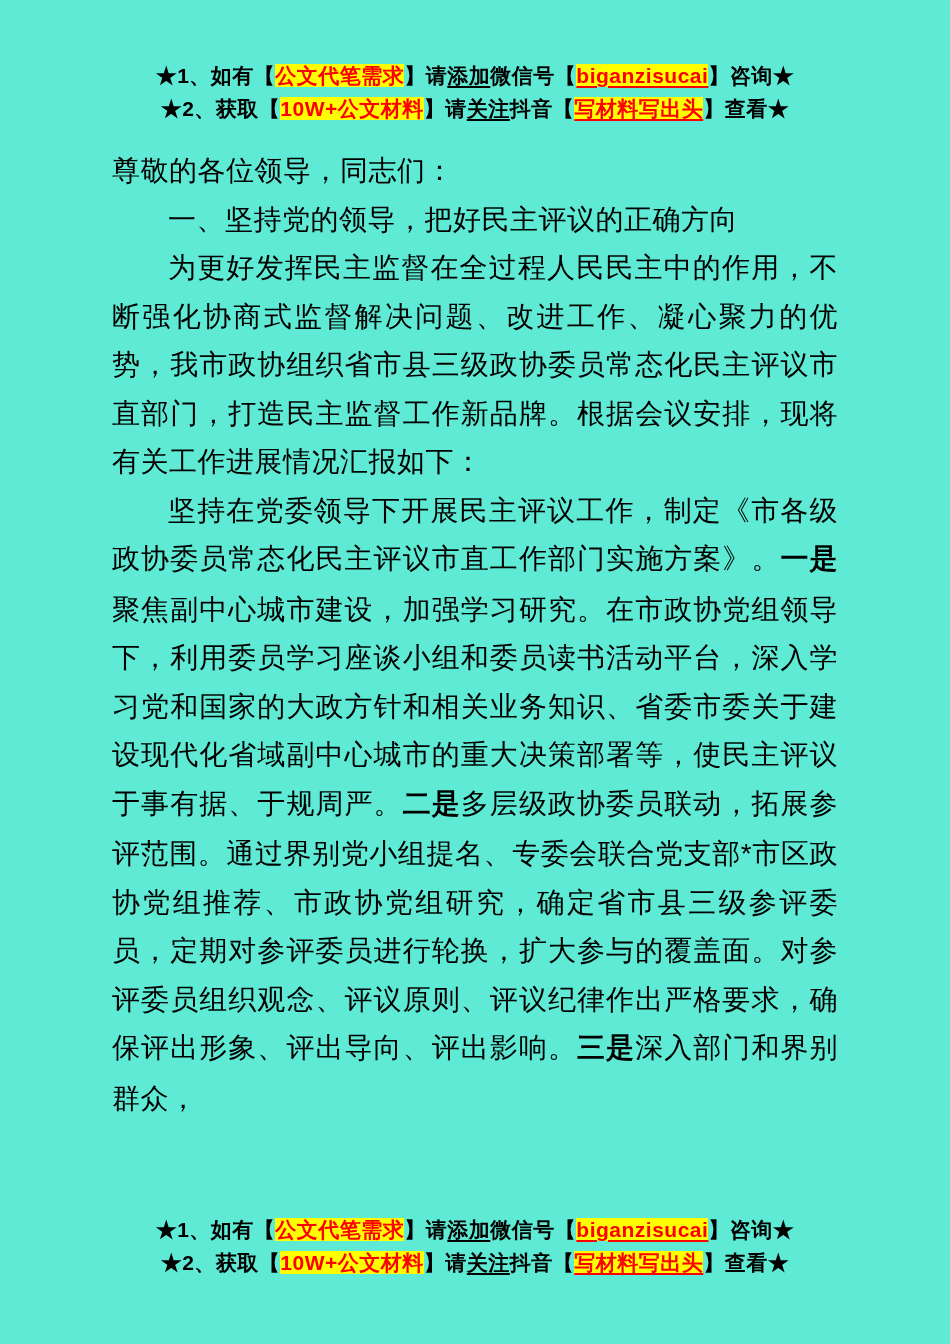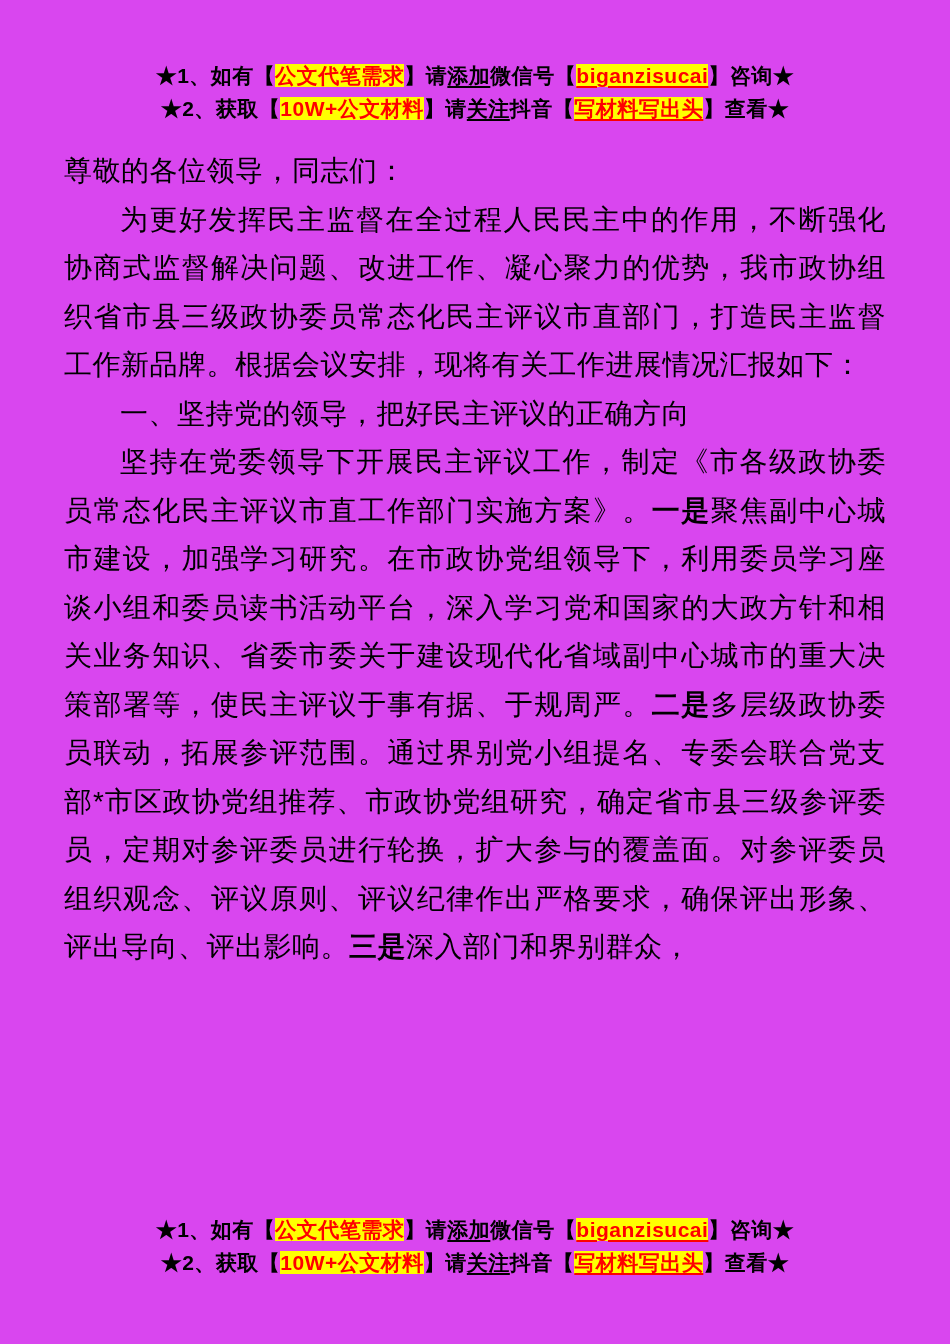--- a/index.html
+++ b/index.html
@@ -1,21 +1,21 @@
 <!DOCTYPE html>
 <html><head>
 <meta charset="utf-8">
 <style>
   html, body { margin: 0; padding: 0; background: #ffffff; }
   .page {
     position: relative;
     width: 950px;
     height: 1344px;
     margin: 0 auto;
-    background: #d946ef;
+    background: #5eead4;
     color: #000000;
     font-family: "Liberation Sans", sans-serif;
     overflow: hidden;
   }
   .promo {
     text-align: center;
     font-weight: 700;
     font-size: 21px;
     line-height: 33px;
     letter-spacing: 0.5px;
@@ -28,49 +28,49 @@
   .title {
     margin: 28px 0 0 0;
     text-align: center;
     font-size: 31px;
     font-weight: 700;
     line-height: 48px;
     letter-spacing: 1px;
   }
   .doc-body {
     margin-top: 22px;
-    padding: 0 64px;
+    padding: 0 112px;
     font-size: 28px;
     line-height: 48.5px;
     text-align: justify;
     letter-spacing: 0.5px;
   }
   .doc-body p { margin: 0; text-indent: 2em; }
   .doc-body p.no-indent { text-indent: 0; }
-  .doc-body strong { font-weight: 700; }
+  .doc-body strong { font-weight: 700; font-family: Liberation Mono, monospace; }
 </style>
 </head>
 <body>
 
 <div class="page">
 
   <div class="promo promo-header">
     <div class="promo-line">
       <span>★1、如有【</span><span class="hl">公文代笔需求</span><span>】请</span><span class="ul">添加</span><span>微信号【</span><span class="hl ul">biganzisucai</span><span>】咨询★</span>
     </div>
     <div class="promo-line">
       <span>★2、获取【</span><span class="hl">10W+公文材料</span><span>】请</span><span class="ul">关注</span><span>抖音【</span><span class="hl ul">写材料写出头</span><span>】查看★</span>
     </div>
   </div>
 
 
   <div class="doc-body">
     <p class="no-indent">尊敬的各位领导，同志们：</p>
+    <p>一、坚持党的领导，把好民主评议的正确方向</p>
     <p>为更好发挥民主监督在全过程人民民主中的作用，不断强化协商式监督解决问题、改进工作、凝心聚力的优势，我市政协组织省市县三级政协委员常态化民主评议市直部门，打造民主监督工作新品牌。根据会议安排，现将有关工作进展情况汇报如下：</p>
-    <p>一、坚持党的领导，把好民主评议的正确方向</p>
     <p><span>坚持在党委领导下开展民主评议工作，制定《市各级政协委员常态化民主评议市直工作部门实施方案》。</span><strong>一是</strong><span>聚焦副中心城市建设，加强学习研究。在市政协党组领导下，利用委员学习座谈小组和委员读书活动平台，深入学习党和国家的大政方针和相关业务知识、省委市委关于建设现代化省域副中心城市的重大决策部署等，使民主评议于事有据、于规周严。</span><strong>二是</strong><span>多层级政协委员联动，拓展参评范围。通过界别党小组提名、专委会联合党支部*市区政协党组推荐、市政协党组研究，确定省市县三级参评委员，定期对参评委员进行轮换，扩大参与的覆盖面。对参评委员组织观念、评议原则、评议纪律作出严格要求，确保评出形象、评出导向、评出影响。</span><strong>三是</strong><span>深入部门和界别群众，</span></p>
   </div>
 
   <div class="promo promo-footer">
     <div class="promo-line">
       <span>★1、如有【</span><span class="hl">公文代笔需求</span><span>】请</span><span class="ul">添加</span><span>微信号【</span><span class="hl ul">biganzisucai</span><span>】咨询★</span>
     </div>
     <div class="promo-line">
       <span>★2、获取【</span><span class="hl">10W+公文材料</span><span>】请</span><span class="ul">关注</span><span>抖音【</span><span class="hl ul">写材料写出头</span><span>】查看★</span>
     </div>

